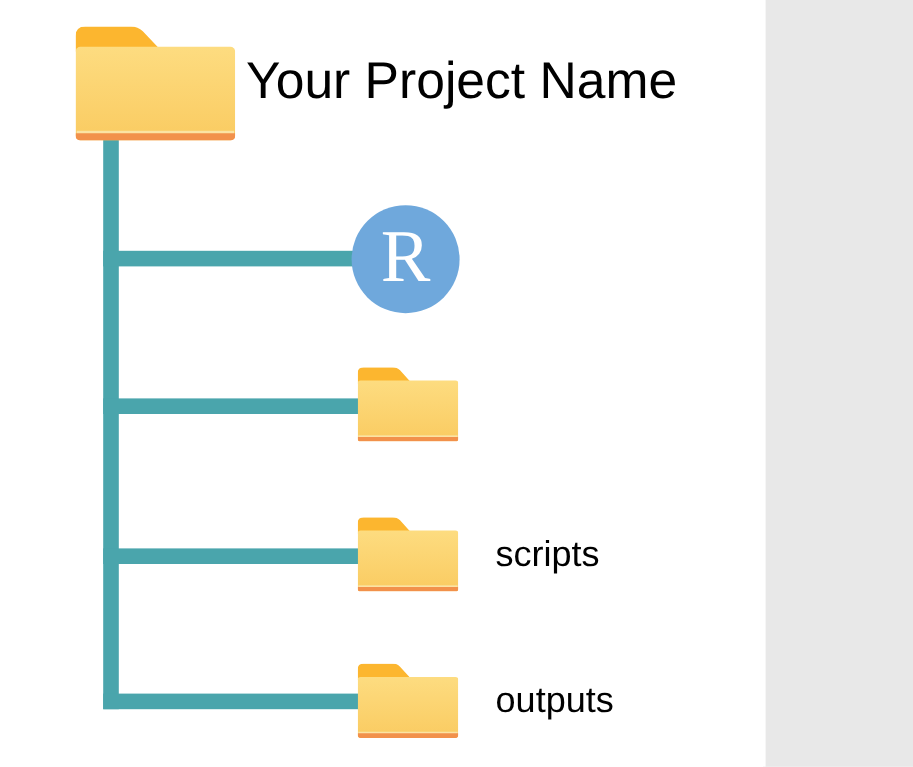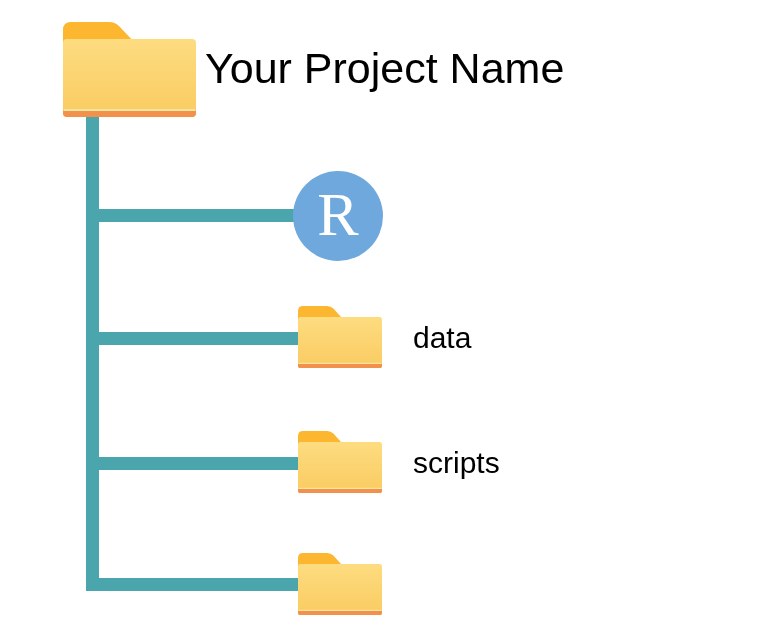--- a/index.html
+++ b/index.html
@@ -11,21 +11,21 @@
     --folder-body-bottom:#FACB61;
     --folder-bottom-line:#FBE3A3;
     --folder-bottom-edge:#F2914B;
     --r-circle-fill:#6FA8DC;
     --r-letter-color:#FFFFFF;
   }
   html,body{margin:0;padding:0;}
   body{background:#e8e8e8;font-family:"Liberation Sans", sans-serif;}
   .canvas{
     position:relative;
-    width:761px;height:639px;
+    width:638px;height:639px;
     background:var(--background);
     overflow:hidden;
   }
   .connector{position:absolute;background:var(--connector);z-index:1;}
   .vline{left:86px;top:115px;width:13px;height:476px;}
   .hline{height:13px;left:86px;}
   .hline.r1{top:209px;width:216px;}
   .hline.r2{top:332px;width:220px;}
   .hline.r3{top:457px;width:220px;}
   .hline.r4{top:578px;width:220px;}
@@ -102,28 +102,28 @@
 
   <div class="r-badge">
     <span class="glyph">R</span>
   </div>
 
   <span class="icon-wrap small-folder sf2">
     <svg width="84" height="62">
         <use href="#folder-symbol"></use>
       </svg>
   </span>
-  <div class="label child-label cl2">data</div>
 
   <span class="icon-wrap small-folder sf3">
     <svg width="84" height="62">
         <use href="#folder-symbol"></use>
       </svg>
   </span>
   <div class="label child-label cl3">scripts</div>
 
   <span class="icon-wrap small-folder sf4">
     <svg width="84" height="62">
         <use href="#folder-symbol"></use>
       </svg>
   </span>
+  <div class="label child-label cl4">outputs</div>
 
 </div>
 
 </body></html>

